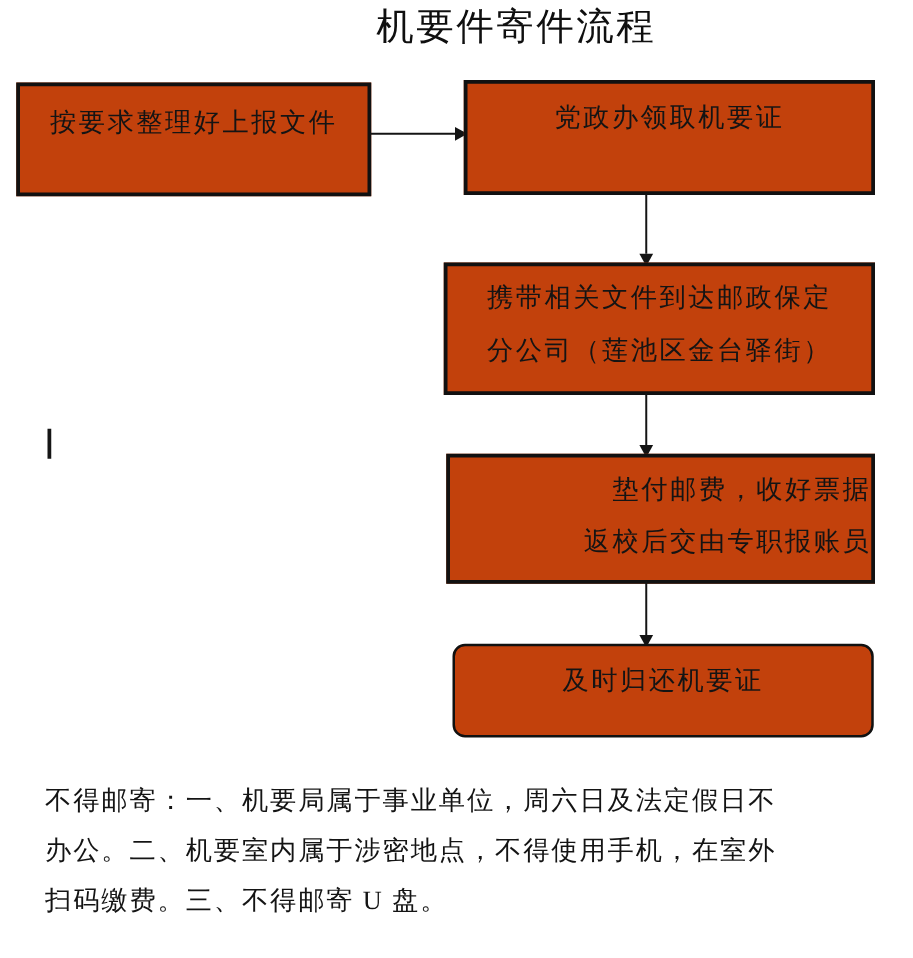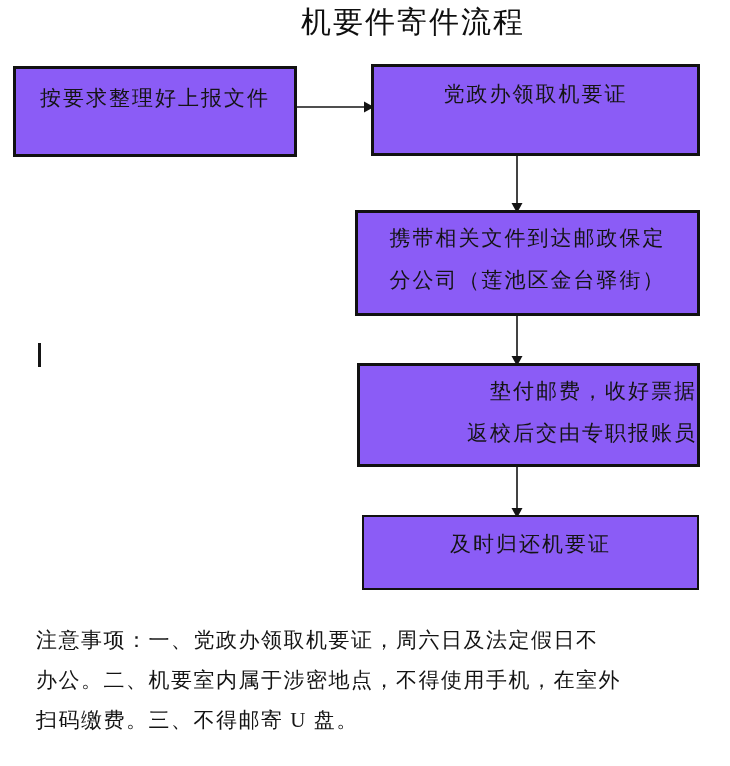--- a/index.html
+++ b/index.html
@@ -37,21 +37,21 @@
     color: #0f0f0f;
     white-space: nowrap;
     padding-left: 48px;
   }
 
   
   .flow-box {
     position: absolute;
     box-sizing: border-box;
     border: 3px solid #111111;
-    background: #8b5cf6;
+    background: #c2410c;
   }
   .flow-box.thin {
     border-width: 2px;
   }
   .flow-box .box-text {
     position: absolute;
     left: 0;
     width: 100%;
     text-align: center;
     font-size: 21px;
@@ -67,21 +67,21 @@
 
   #box-2 { left: 371px; top: 64px;  width: 329px; height: 92px; }
   #box-2 .box-text { top: 10px; }
 
   #box-3 { left: 355px; top: 210px; width: 345px; height: 106px; padding-left: 14px; }
   #box-3 .box-text { top: 8px; }
 
   #box-4 { left: 357px; top: 363px; width: 343px; height: 104px; }
   #box-4 .box-text { top: 8px; text-align: right; }
 
-  #box-5 { left: 362px; top: 515px; width: 337px; height: 75px; }
+  #box-5 { left: 362px; top: 515px; width: 337px; height: 75px; border-radius: 10px; }
   #box-5 .box-text { top: 10px; }
 
   
   .connector {
     position: absolute;
   }
   .connector svg {
     display: block;
     overflow: visible;
   }
@@ -172,18 +172,18 @@
     </svg>
   </div>
 
   <div class="flow-box thin" id="box-5">
     <div class="box-text">及时归还机要证</div>
   </div>
 
   <div id="text-caret"></div>
 
   <div id="notes">
-    <span class="note-line">注意事项：一、党政办领取机要证，周六日及法定假日不</span>
+    <span class="note-line">不得邮寄：一、机要局属于事业单位，周六日及法定假日不</span>
     <span class="note-line">办公。二、机要室内属于涉密地点，不得使用手机，在室外</span>
     <span class="note-line">扫码缴费。三、不得邮寄 U 盘。</span>
   </div>
 
 </div>
 
 </body></html>

